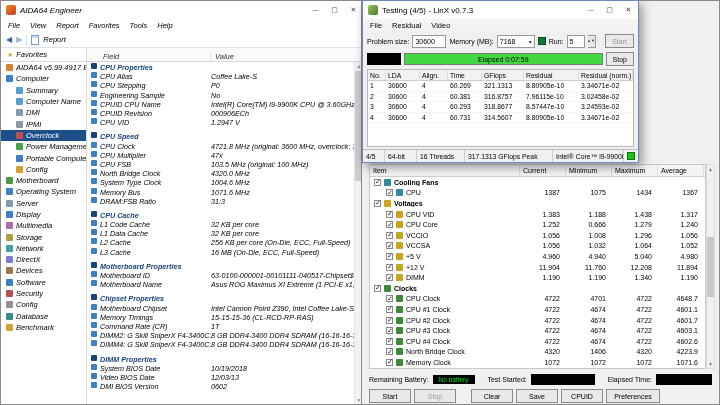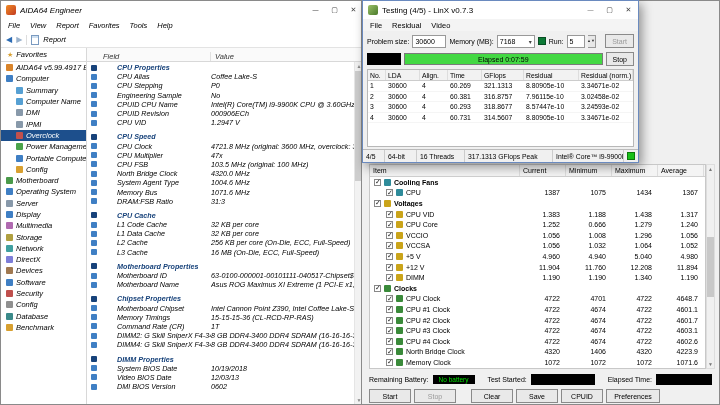--- a/index.html
+++ b/index.html
@@ -36,21 +36,21 @@
   .ch-value{flex:1;padding-left:4px;}
   .aida-body{flex:1;display:flex;overflow:hidden;}
   .sidebar{width:86px;flex:none;border-right:1px solid #d8d8d8;overflow:hidden;background:#fff;}
   .tree-row{height:11.3px;display:flex;align-items:center;gap:3px;padding-left:5px;font-size:7.5px;white-space:nowrap;overflow:hidden;}
   .tree-row.lv1{padding-left:15px;}
   .tree-row.selected{background:#1d4f8c;color:#fff;}
   .tree-icon{width:7px;height:7px;flex:none;border-radius:1px;background:#4a7dbf;}
   .main{flex:1;position:relative;overflow:hidden;background:#fff;}
   .rows-wrap{position:absolute;top:0;left:0;right:9px;bottom:0;overflow:hidden;}
   .g-row{height:9.2px;display:flex;align-items:center;font-size:7.2px;white-space:nowrap;}
-  .g-row .f{width:124px;flex:none;display:flex;align-items:center;gap:20px;padding-left:4px;overflow:hidden;}
+  .g-row .f{width:124px;flex:none;display:flex;align-items:flex-start;gap:3px;padding-left:4px;overflow:hidden;}
   .g-row .v{flex:1;overflow:hidden;}
   .row-icon{width:6px;height:6px;flex:none;border-radius:1px;background:#3f7fc4;}
   .g-row.t-section{margin-top:1px;}
   .g-row.t-section .f{width:auto;}
   .g-row.t-section .f-txt{color:#17427a;font-weight:bold;}
   .g-row.t-section .row-icon{background:#17427a;}
   .g-row.t-gap{height:4px;}
   .vscroll{position:absolute;right:0;top:0;bottom:0;width:9px;background:#f2f2f2;border-left:1px solid #e5e5e5;display:flex;flex-direction:column;align-items:center;justify-content:space-between;font-size:5px;color:#888;padding:1px 0;}
   .vthumb{position:absolute;top:9px;right:1px;width:7px;height:110px;background:#cdcdcd;}
   
@@ -335,21 +335,21 @@
             <div class="g-row t-item">
               <span class="f">
                 <span class="row-icon"></span>
                 <span class="f-txt">North Bridge Clock</span>
               </span>
               <span class="v">4320.0 MHz</span>
             </div>
             <div class="g-row t-item">
               <span class="f">
                 <span class="row-icon"></span>
-                <span class="f-txt">System Agent Type</span>
+                <span class="f-txt">System Type Clock</span>
               </span>
               <span class="v">1004.6 MHz</span>
             </div>
             <div class="g-row t-item">
               <span class="f">
                 <span class="row-icon"></span>
                 <span class="f-txt">Memory Bus</span>
               </span>
               <span class="v">1071.6 MHz</span>
             </div>

